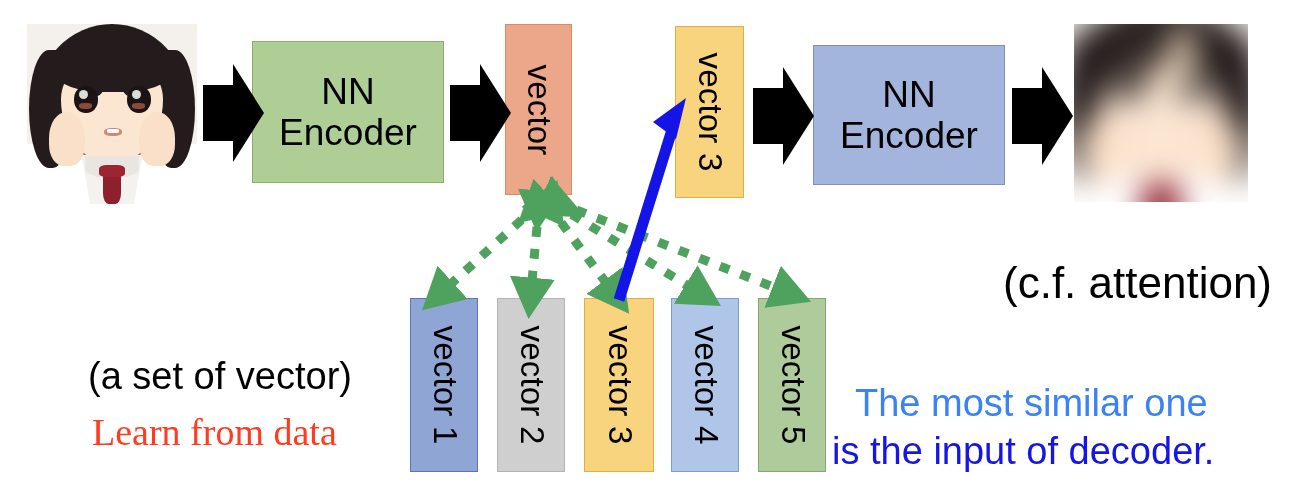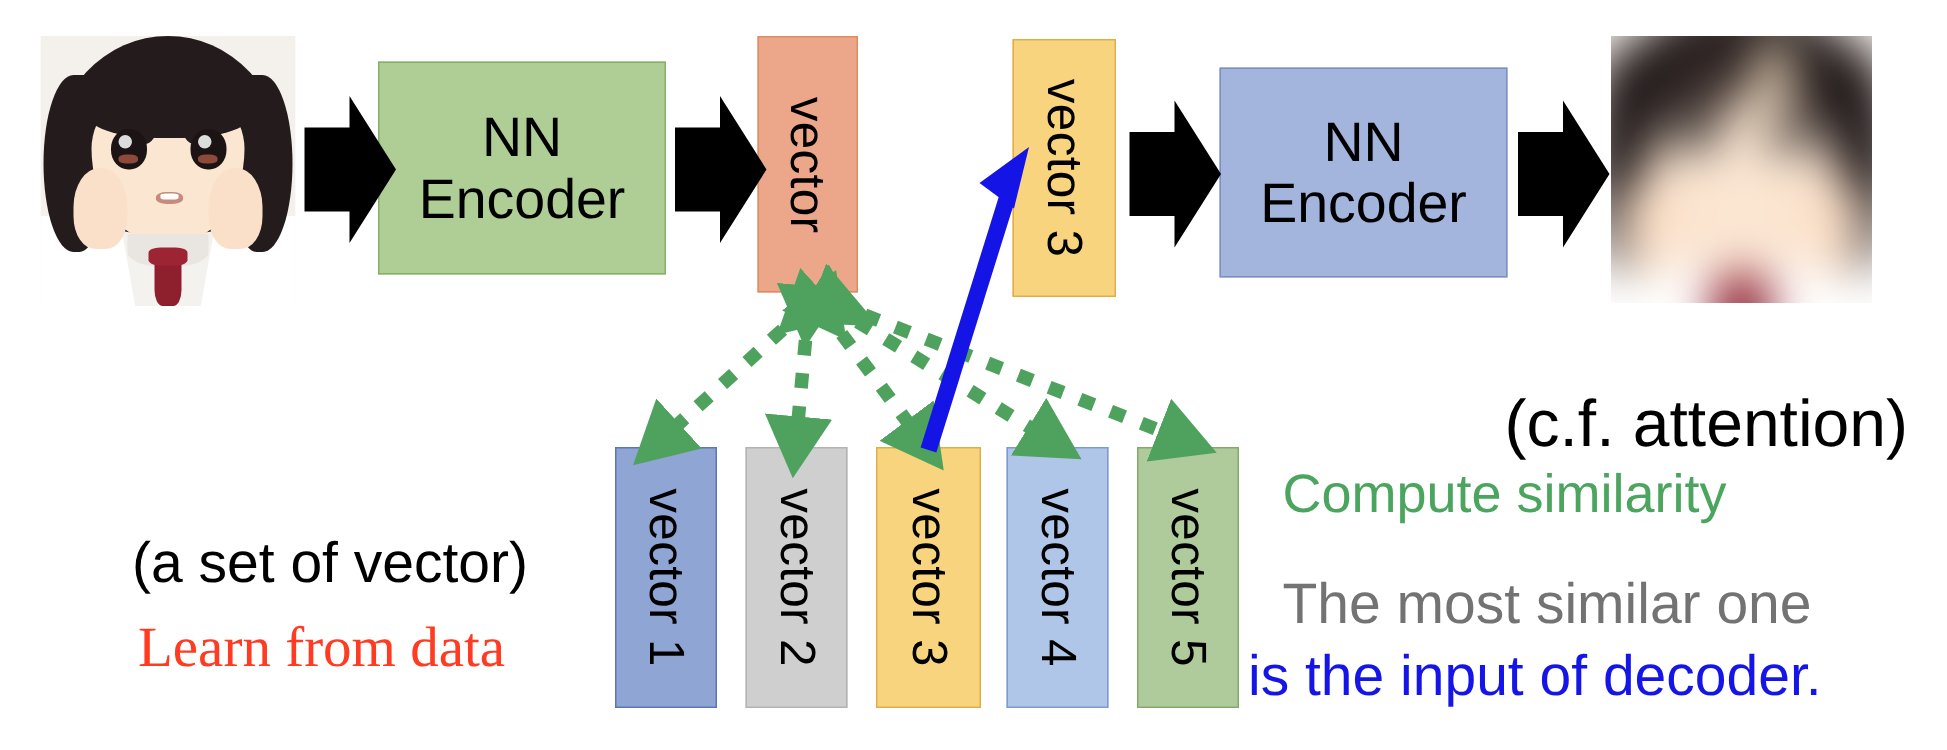--- a/index.html
+++ b/index.html
@@ -170,22 +170,21 @@
     <span>vector 4</span>
   </div>
   <div class="vlabel" style="left:758px;top:298px;width:68px;height:174px;background:#AFCB9B;border:1px solid #84A96B;">
     <span>vector 5</span>
   </div>
 
   <div class="txt" style="left:88px;top:355px;font-size:38px;color:#000000;">(a set of vector)</div>
   <div class="txt" style="left:92px;top:410px;font-size:38px;color:#FF3B21;font-family:Liberation Serif, serif;">Learn from data</div>
 
   <div class="txt" style="left:1003px;top:258px;font-size:44px;color:#000000;">(c.f. attention)</div>
-  <div class="txt" style="left:855px;top:308px;font-size:36px;color:#4CA55E;">Compute similarity</div>
-  <div class="txt" style="left:855px;top:382px;font-size:38px;color:#737373;">The most similar one</div>
+  <div class="txt" style="left:855px;top:382px;font-size:38px;color:#3b82f6;">The most similar one</div>
   <div class="txt" style="left:832px;top:430px;font-size:38px;color:#1515E8;">is the input of decoder.</div>
 
   <svg class="overlay" viewBox="0 0 1298 500">
     <defs>
       <marker id="gtip" markerWidth="5" markerHeight="5" refX="1.6" refY="2.5" orient="auto">
         <path d="M0,0 L4.6,2.5 L0,5 Z" fill="#4EA25E"></path>
       </marker>
       <marker id="gtip2" markerWidth="5" markerHeight="5" refX="1.6" refY="2.5" orient="auto">
         <path d="M0,0 L4.6,2.5 L0,5 Z" fill="#4EA25E"></path>
       </marker>

